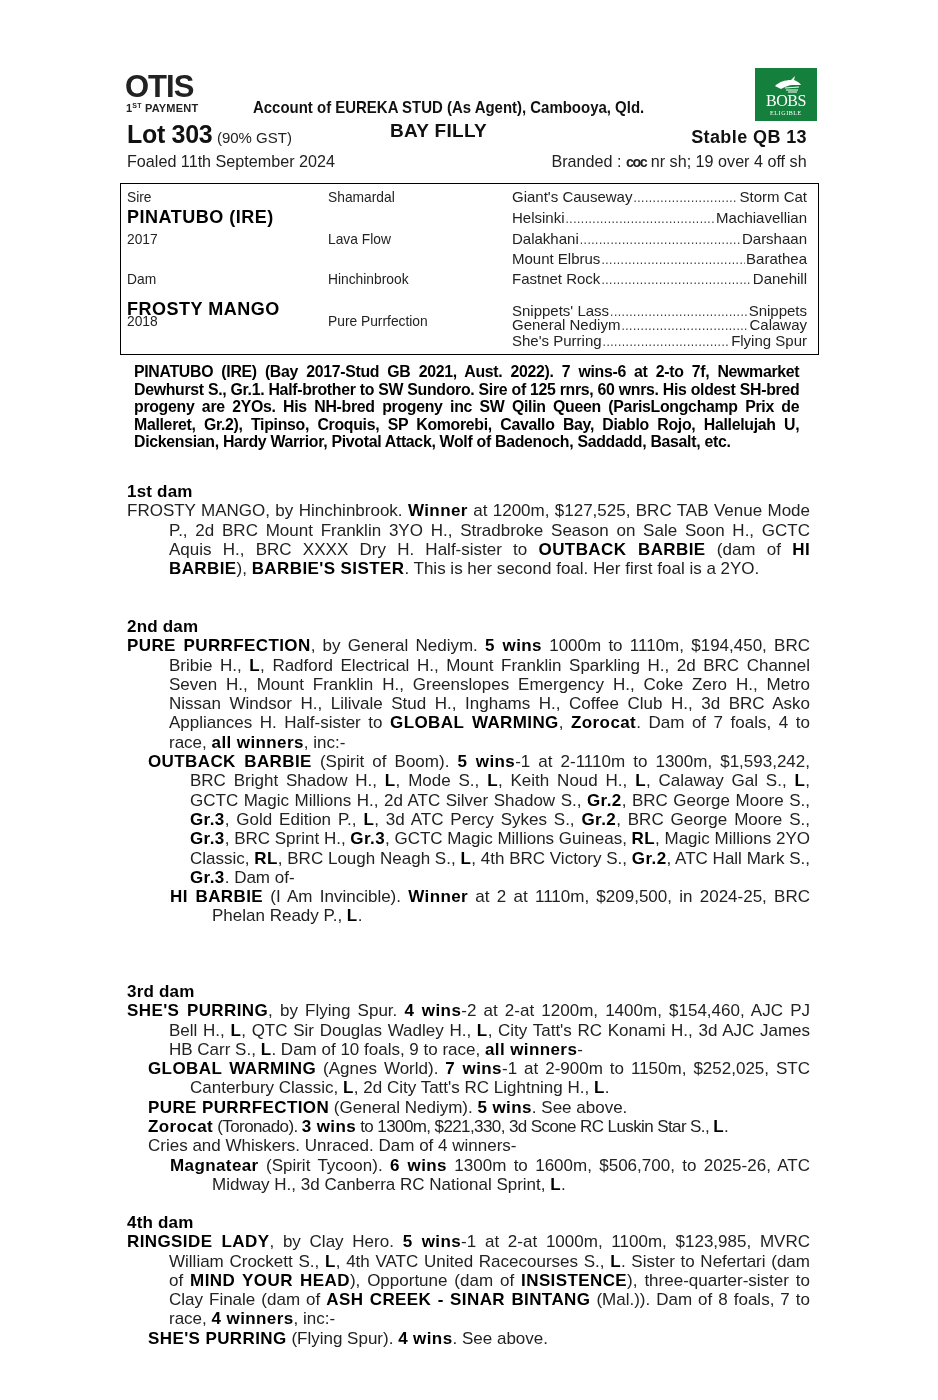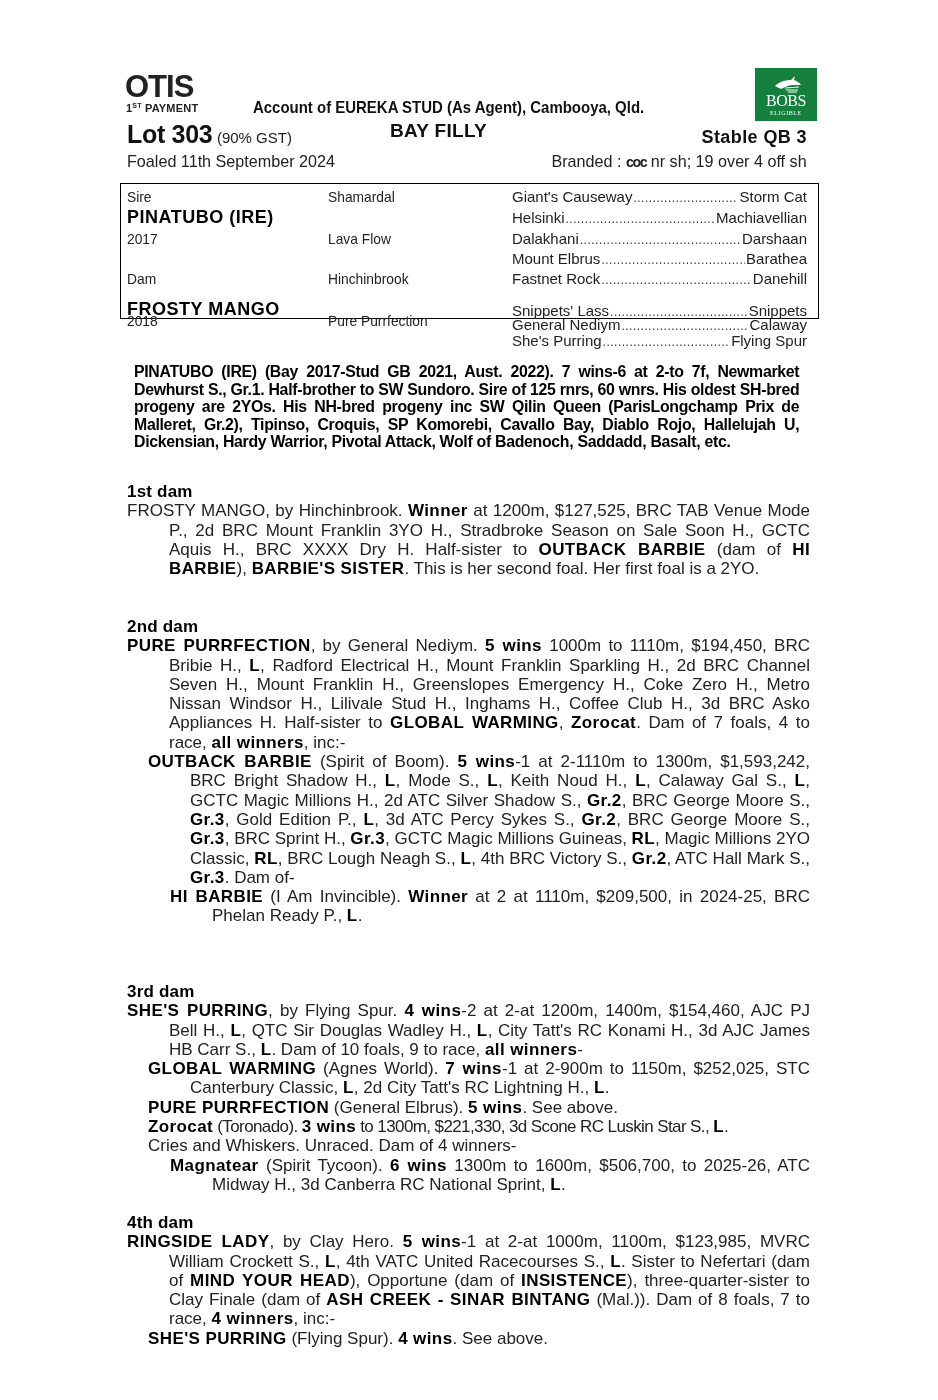--- a/index.html
+++ b/index.html
@@ -66,21 +66,21 @@
     }
     .branded {
       position: absolute; right: 131px; top: 152px;
       font-size: 17px; color: #222; white-space: nowrap;
       transform: scaleX(0.95); transform-origin: right top;
     }
     .brand-mark { font-weight: bold; font-size: 15px; letter-spacing: -1.5px; }
 
     
     .pedigree-box {
-      position: absolute; left: 120px; top: 183px; width: 699px; height: 136px;
+      position: absolute; left: 120px; top: 183px; width: 699px; height: 172px;
       border: 1.5px solid #000;
     }
     .ped-text {
       position: absolute; font-size: 15px; color: #222; white-space: nowrap;
       transform: scaleX(0.92); transform-origin: left top;
     }
     .ped-bold {
       position: absolute; font-size: 18px; font-weight: bold; color: #000; white-space: nowrap;
       letter-spacing: 0.5px;
     }
@@ -139,21 +139,21 @@
     </svg>
     <div class="bobs-text">BOBS</div>
     <div class="bobs-sub">ELIGIBLE</div>
   </div>
 
   <div class="lot-line">
     <span class="lot-big">Lot 303</span>
     <span class="lot-gst">(90% GST)</span>
   </div>
   <div class="color-sex">BAY FILLY</div>
-  <div class="stable">Stable QB 3</div>
+  <div class="stable">Stable QB 13</div>
 
   <div class="foaled">Foaled 11th September 2024</div>
   <div class="branded">
     <span>Branded : </span><span class="brand-mark">coc</span><span> nr sh; 19 over 4 off sh</span>
   </div>
 
   <div class="pedigree-box">
     <div class="ped-text" style="left:6px; top:4px;">Sire</div>
     <div class="ped-bold" style="left:6px; top:23px;">PINATUBO (IRE)</div>
     <div class="ped-text" style="left:6px; top:46px;">2017</div>
@@ -220,21 +220,21 @@
     <div class="section-title">2nd dam</div>
     <div class="para"><span class="b">PURE PURRFECTION</span><span>, by General Nediym. </span><span class="b">5 wins</span><span> 1000m to 1110m, $194,450, BRC Bribie H., </span><span class="b">L</span><span>, Radford Electrical H., Mount Franklin Sparkling H., 2d BRC Channel Seven H., Mount Franklin H., Greenslopes Emergency H., Coke Zero H., Metro Nissan Windsor H., Lilivale Stud H., Inghams H., Coffee Club H., 3d BRC Asko Appliances H. Half-sister to </span><span class="b">GLOBAL WARMING</span><span>, </span><span class="b">Zorocat</span><span>. Dam of 7 foals, 4 to race, </span><span class="b">all winners</span><span>, inc:-</span></div>
     <div class="para lvl1"><span class="b">OUTBACK BARBIE</span><span> (Spirit of Boom). </span><span class="b">5 wins</span><span>-1 at 2-1110m to 1300m, $1,593,242, BRC Bright Shadow H., </span><span class="b">L</span><span>, Mode S., </span><span class="b">L</span><span>, Keith Noud H., </span><span class="b">L</span><span>, Calaway Gal S., </span><span class="b">L</span><span>, GCTC Magic Millions H., 2d ATC Silver Shadow S., </span><span class="b">Gr.2</span><span>, BRC George Moore S., </span><span class="b">Gr.3</span><span>, Gold Edition P., </span><span class="b">L</span><span>, 3d ATC Percy Sykes S., </span><span class="b">Gr.2</span><span>, BRC George Moore S., </span><span class="b">Gr.3</span><span>, BRC Sprint H., </span><span class="b">Gr.3</span><span>, GCTC Magic Millions Guineas, </span><span class="b">RL</span><span>, Magic Millions 2YO Classic, </span><span class="b">RL</span><span>, BRC Lough Neagh S., </span><span class="b">L</span><span>, 4th BRC Victory S., </span><span class="b">Gr.2</span><span>, ATC Hall Mark S., </span><span class="b">Gr.3</span><span>. Dam of-</span></div>
     <div class="para lvl2"><span class="b">HI BARBIE</span><span> (I Am Invincible). </span><span class="b">Winner</span><span> at 2 at 1110m, $209,500, in 2024-25, BRC Phelan Ready P., </span><span class="b">L</span><span>.</span></div>
   </div>
 
   <div class="section" style="top:982px;">
     <div class="section-title">3rd dam</div>
     <div class="para"><span class="b">SHE'S PURRING</span><span>, by Flying Spur. </span><span class="b">4 wins</span><span>-2 at 2-at 1200m, 1400m, $154,460, AJC PJ Bell H., </span><span class="b">L</span><span>, QTC Sir Douglas Wadley H., </span><span class="b">L</span><span>, City Tatt's RC Konami H., 3d AJC James HB Carr S., </span><span class="b">L</span><span>. Dam of 10 foals, 9 to race, </span><span class="b">all winners</span><span>-</span></div>
     <div class="para lvl1"><span class="b">GLOBAL WARMING</span><span> (Agnes World). </span><span class="b">7 wins</span><span>-1 at 2-900m to 1150m, $252,025, STC Canterbury Classic, </span><span class="b">L</span><span>, 2d City Tatt's RC Lightning H., </span><span class="b">L</span><span>.</span></div>
-    <div class="para lvl1"><span class="b">PURE PURRFECTION</span><span> (General Elbrus). </span><span class="b">5 wins</span><span>. See above.</span></div>
+    <div class="para lvl1"><span class="b">PURE PURRFECTION</span><span> (General Nediym). </span><span class="b">5 wins</span><span>. See above.</span></div>
     <div class="para lvl1 narrow"><span class="b">Zorocat</span><span> (Toronado). </span><span class="b">3 wins</span><span> to 1300m, $221,330, 3d Scone RC Luskin Star S., </span><span class="b">L</span><span>.</span></div>
     <div class="para lvl1"><span>Cries and Whiskers. Unraced. Dam of 4 winners-</span></div>
     <div class="para lvl2"><span class="b">Magnatear</span><span> (Spirit Tycoon). </span><span class="b">6 wins</span><span> 1300m to 1600m, $506,700, to 2025-26, ATC Midway H., 3d Canberra RC National Sprint, </span><span class="b">L</span><span>.</span></div>
   </div>
 
   <div class="section" style="top:1213px;">
     <div class="section-title">4th dam</div>
     <div class="para"><span class="b">RINGSIDE LADY</span><span>, by Clay Hero. </span><span class="b">5 wins</span><span>-1 at 2-at 1000m, 1100m, $123,985, MVRC William Crockett S., </span><span class="b">L</span><span>, 4th VATC United Racecourses S., </span><span class="b">L</span><span>. Sister to Nefertari (dam of </span><span class="b">MIND YOUR HEAD</span><span>), Opportune (dam of </span><span class="b">INSISTENCE</span><span>), three-quarter-sister to Clay Finale (dam of </span><span class="b">ASH CREEK - SINAR BINTANG</span><span> (Mal.)). Dam of 8 foals, 7 to race, </span><span class="b">4 winners</span><span>, inc:-</span></div>
     <div class="para lvl1"><span class="b">SHE'S PURRING</span><span> (Flying Spur). </span><span class="b">4 wins</span><span>. See above.</span></div>
   </div>

